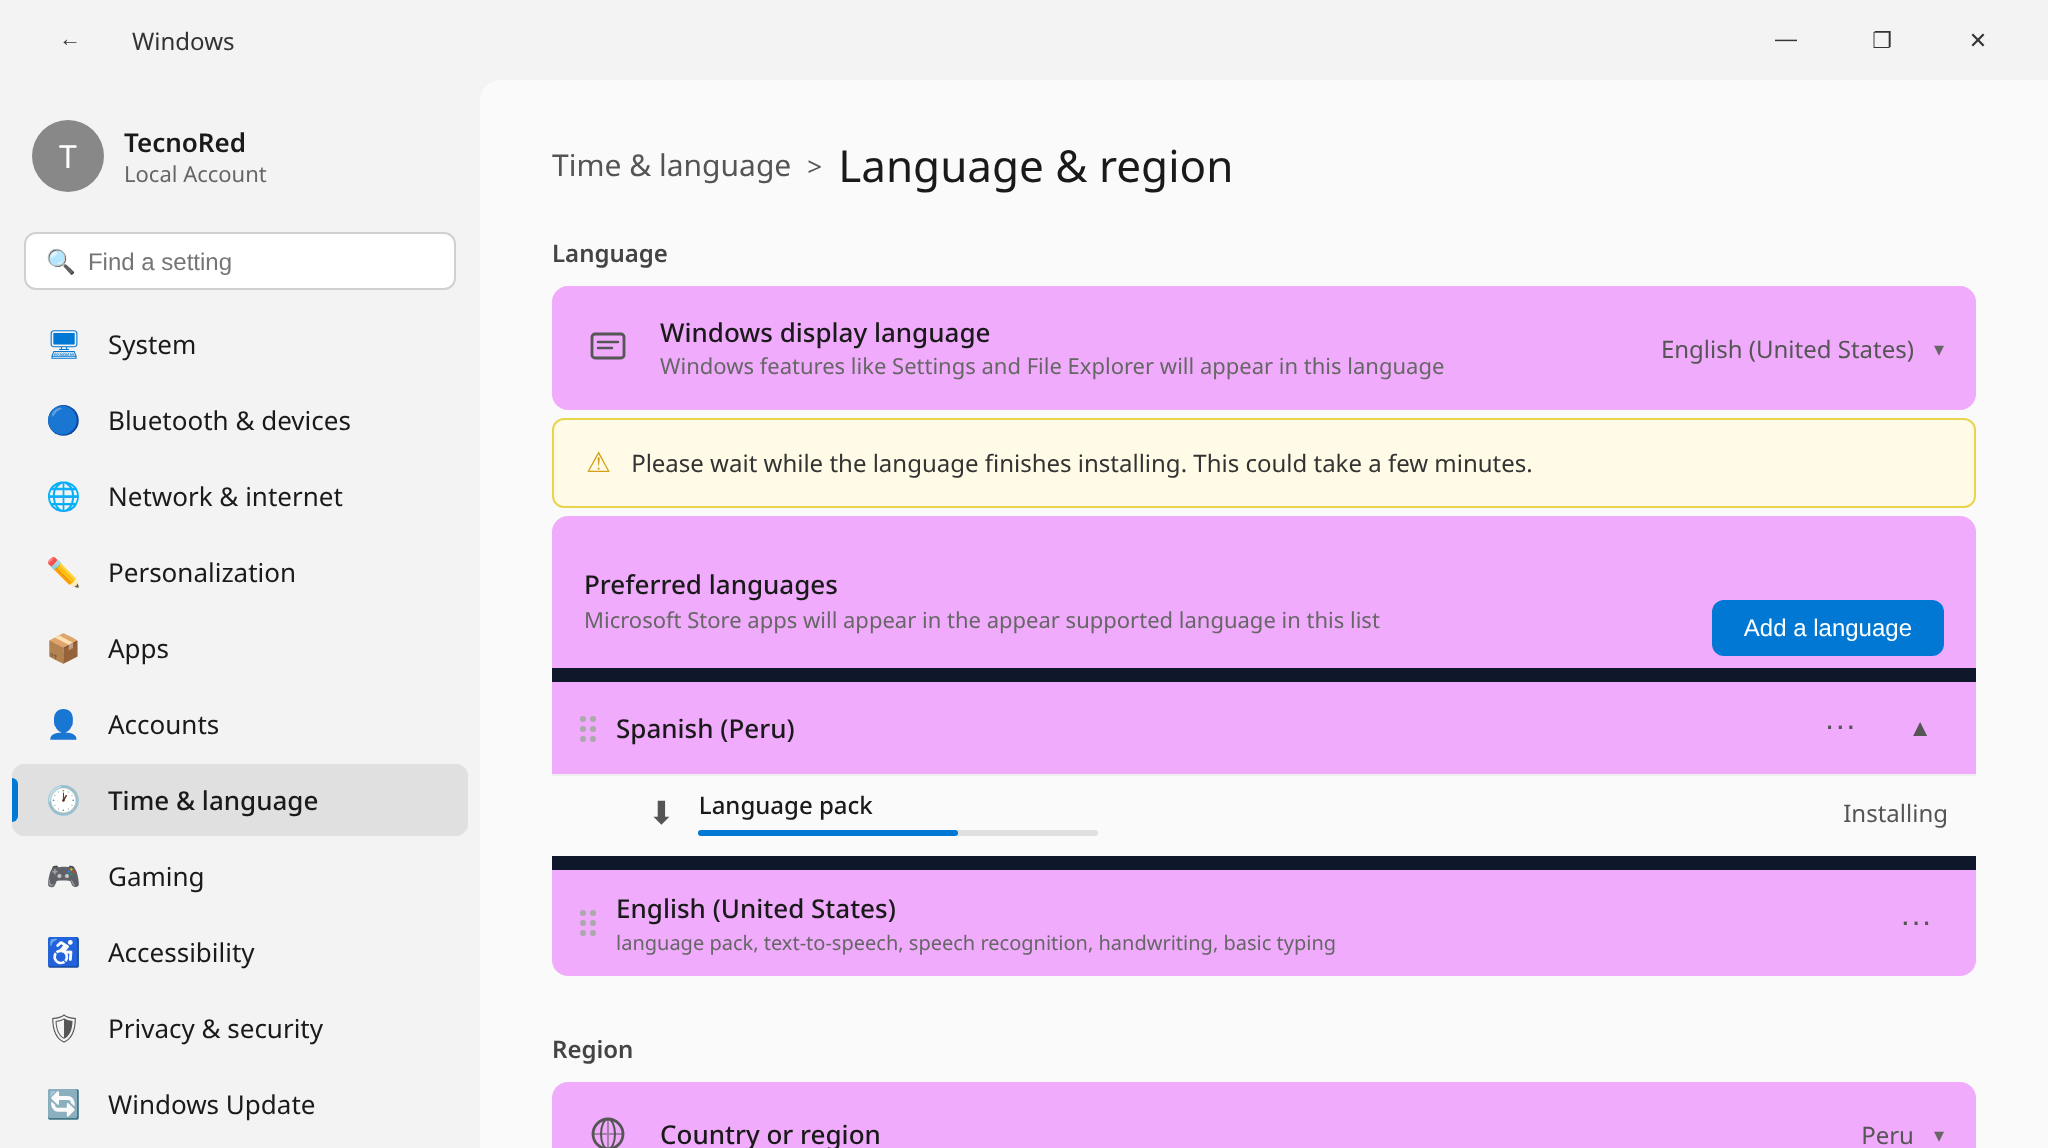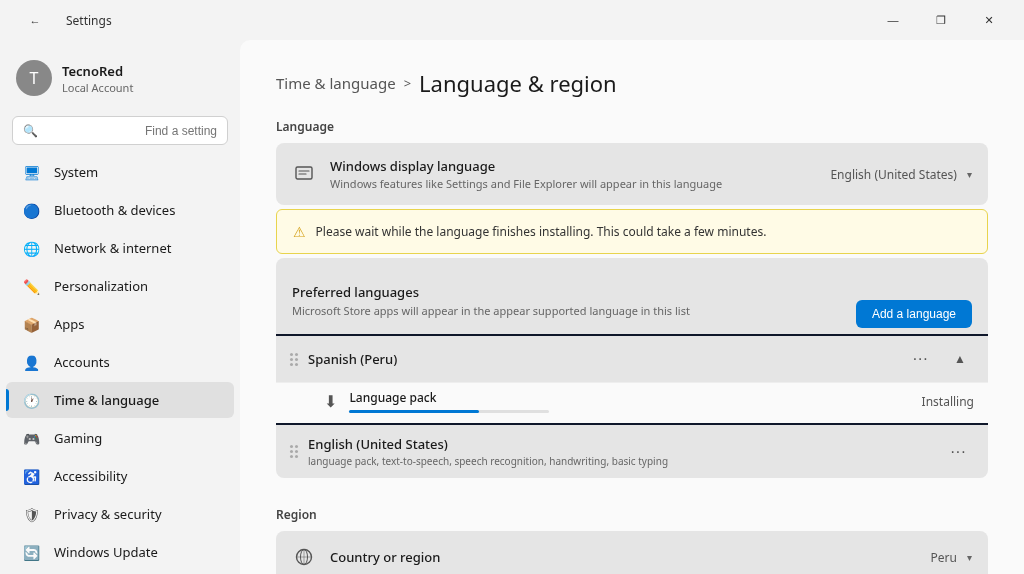--- a/index.html
+++ b/index.html
@@ -98,21 +98,20 @@
       padding: 5px 10px;
       gap: 6px;
     }
     .search-box input {
       border: none;
       background: transparent;
       outline: none;
       font-size: 12px;
       color: #14532d;
       width: 100%;
-      text-align: right;
     }
     .search-icon-svg { color: #666; font-size: 12px; }
 
     .nav-item {
       display: flex;
       align-items: center;
       gap: 12px;
       padding: 8px 16px;
       cursor: pointer;
       border-radius: 6px;
@@ -178,21 +177,21 @@
     .section-title {
       font-size: 12px;
       font-weight: 600;
       color: #444;
       margin-bottom: 8px;
       margin-top: 4px;
     }
 
     
     .card {
-      background: #e5e5e5;
+      background: #f0abfc;
       border-radius: 8px;
       margin-bottom: 4px;
       overflow: hidden;
     }
 
     .card-row {
       display: flex;
       align-items: center;
       padding: 14px 16px;
       gap: 14px;
@@ -260,21 +259,21 @@
       white-space: nowrap;
       margin-top: 28px;
     }
 
     
     .lang-item {
       display: flex;
       align-items: center;
       padding: 10px 14px;
       gap: 10px;
-      border-top: 2px solid #0f172a;
+      border-top: 7px solid #0f172a;
     }
     .drag-handle {
       color: #aaa;
       font-size: 14px;
       cursor: grab;
       display: flex;
       flex-direction: column;
       gap: 2px;
     }
     .drag-dot-row { display: flex; gap: 2px; }
@@ -341,21 +340,21 @@
     }
   </style>
 </head>
 <body>
 
 <div class="title-bar">
   <div class="title-bar-left">
     <button class="title-bar-btn">
       <span>←</span>
     </button>
-    <span class="title-bar-title">Settings</span>
+    <span class="title-bar-title">Windows</span>
   </div>
   <div class="title-bar-controls">
     <button class="title-bar-btn">—</button>
     <button class="title-bar-btn">❐</button>
     <button class="title-bar-btn close">✕</button>
   </div>
 </div>
 
 <div class="app-container">
 

